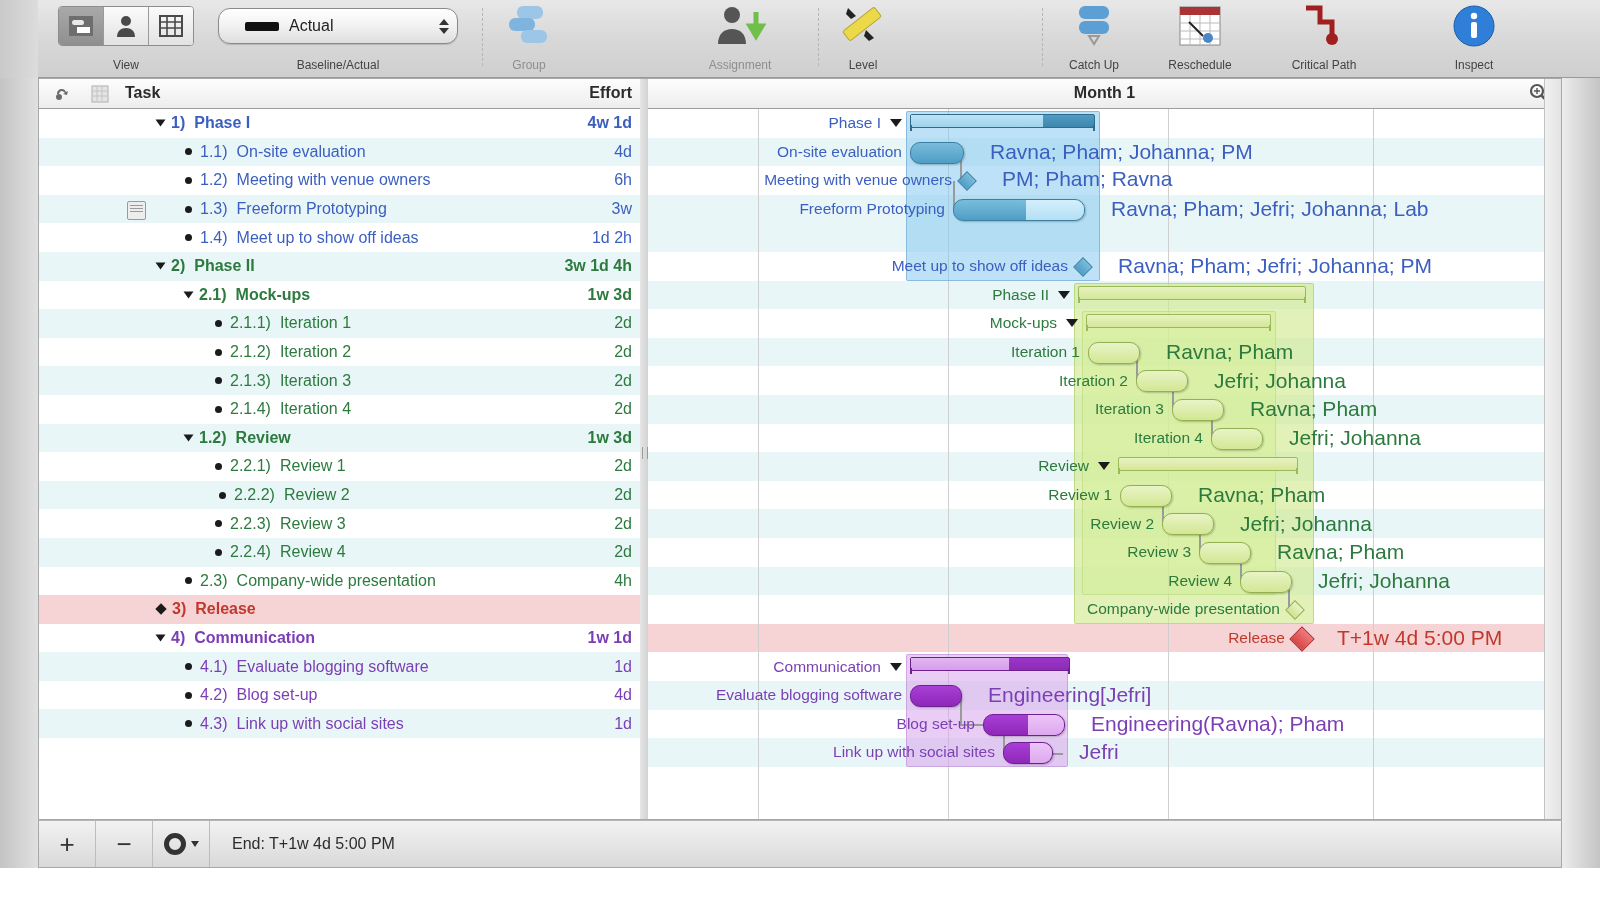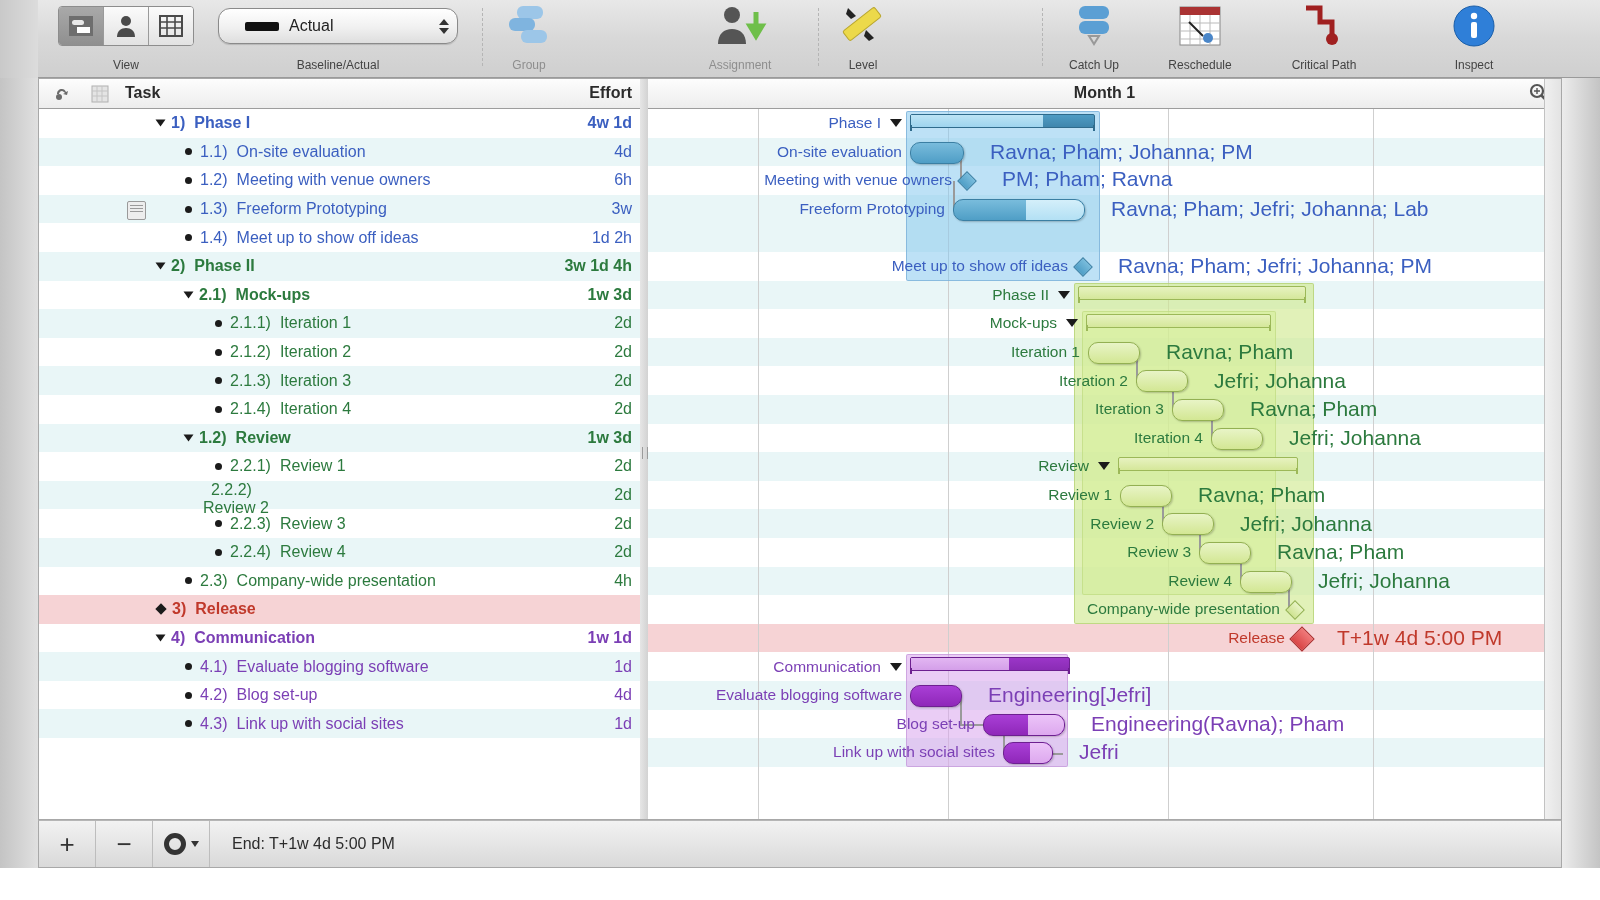--- a/index.html
+++ b/index.html
@@ -475,21 +475,21 @@
           </div>
           <div class="row">
             <div class="tw c-green" style="left: 176px;">
               <span class="dot"></span>
               <span class="num">2.2.1)</span>
               <span>Review 1</span>
             </div>
             <div class="eff c-green">2d</div>
           </div>
           <div class="row alt">
-            <div class="tw c-green" style="left: 164px; flex-direction: column;">
+            <div class="tw c-green" style="left: 180px;">
               <span class="dot"></span>
               <span class="num">2.2.2)</span>
               <span>Review 2</span>
             </div>
             <div class="eff c-green">2d</div>
           </div>
           <div class="row">
             <div class="tw c-green" style="left: 176px;">
               <span class="dot"></span>
               <span class="num">2.2.3)</span>

